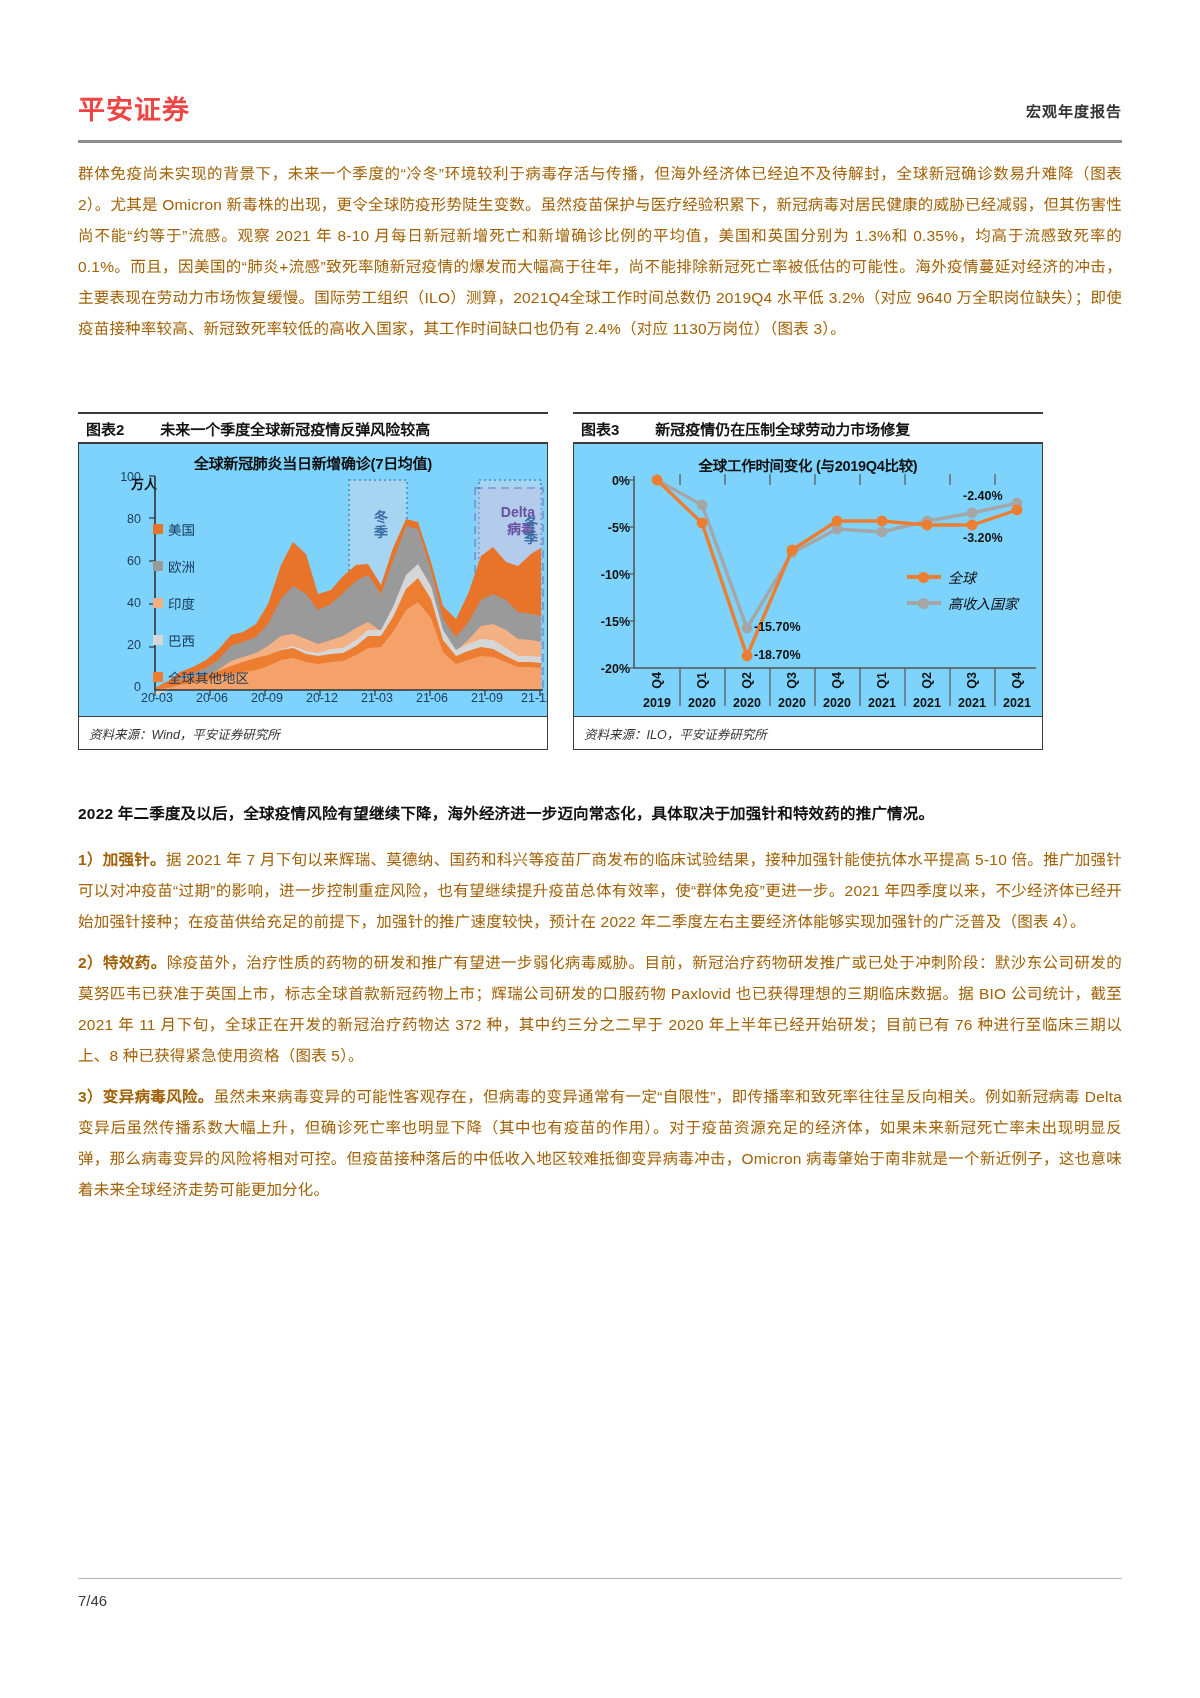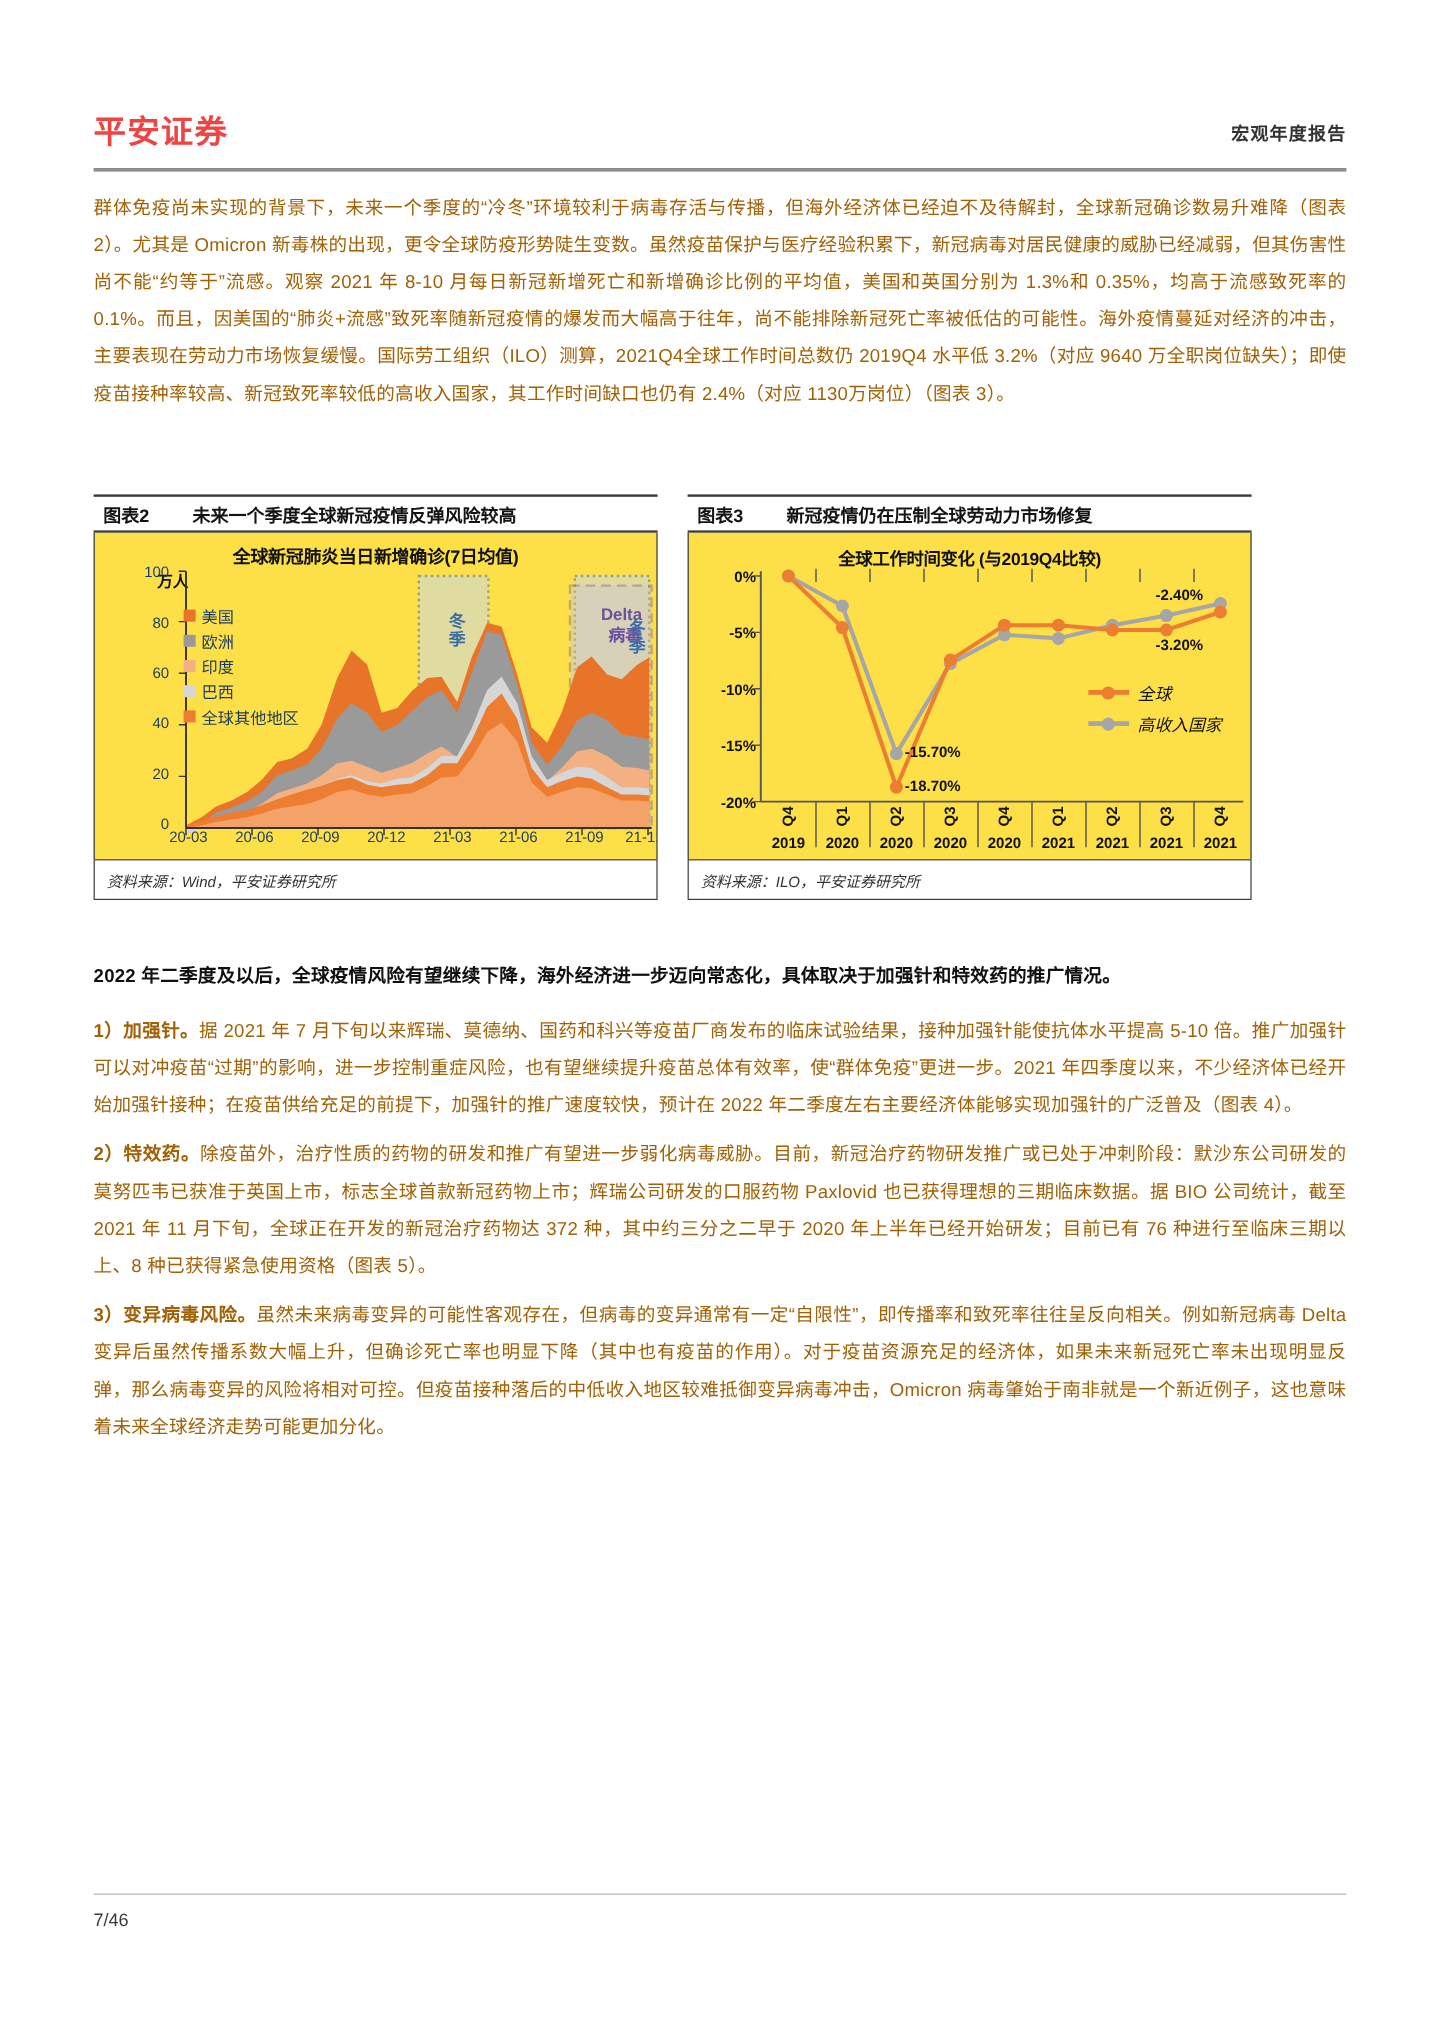--- a/index.html
+++ b/index.html
@@ -116,21 +116,21 @@
     margin-left: 36px;
     white-space: nowrap;
   }
   .exh-body {
     position: relative;
     height: 272px;
     border-left: 1.5px solid #3b3b3b;
     border-right: 1.5px solid #3b3b3b;
     box-sizing: border-box;
     overflow: hidden;
-    background: #fde047;
+    background: #7dd3fc;
   }
   .exh-source {
     position: relative;
     height: 34px;
     border: 1.5px solid #3b3b3b;
     border-top: 1.5px solid #3b3b3b;
     box-sizing: border-box;
     display: flex;
     align-items: center;
     padding-left: 10px;
@@ -180,20 +180,21 @@
     top: 58px;
     z-index: 6;
   }
   .c2-legend .li {
     display: flex;
     align-items: center;
     height: 21px;
     font-size: 13.5px;
     color: #1b3a5c;
     font-weight: 500;
+    margin-top: 16px;
   }
   .c2-legend .sw {
     width: 10px;
     height: 10px;
     margin-right: 5px;
     display: inline-block;
   }
   .c2-xlabels {
     position: absolute;
     left: 0;

